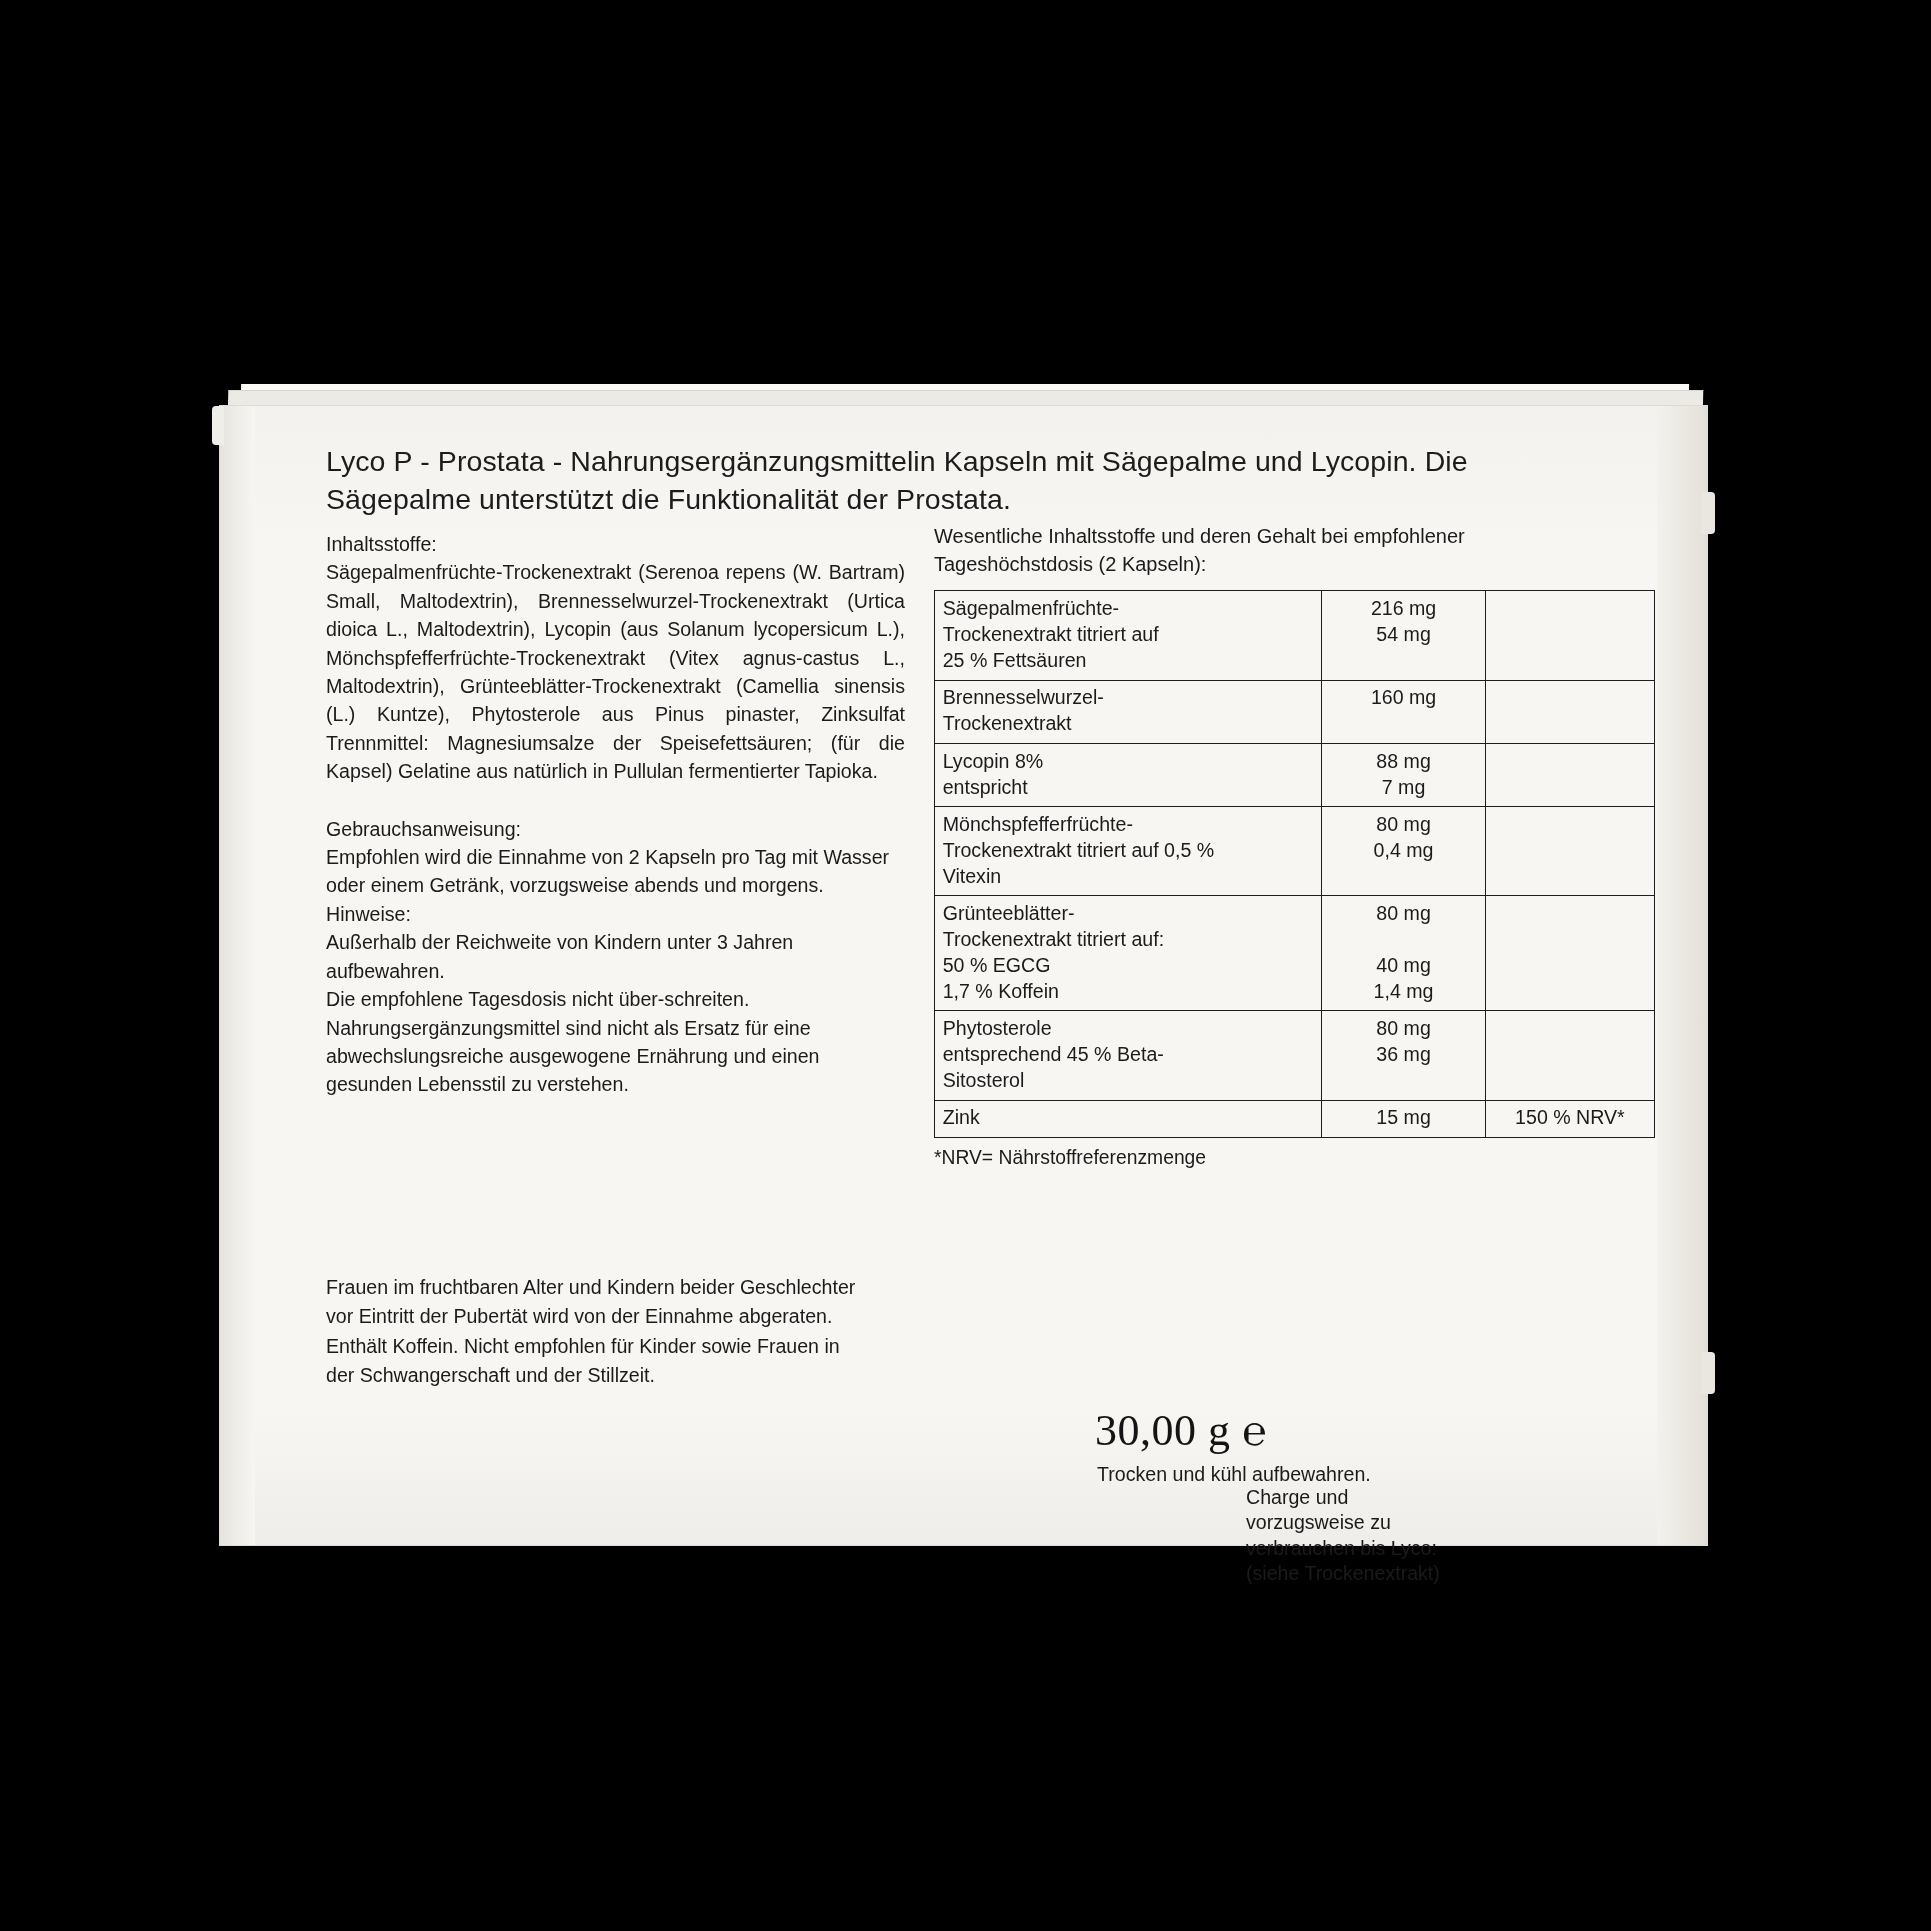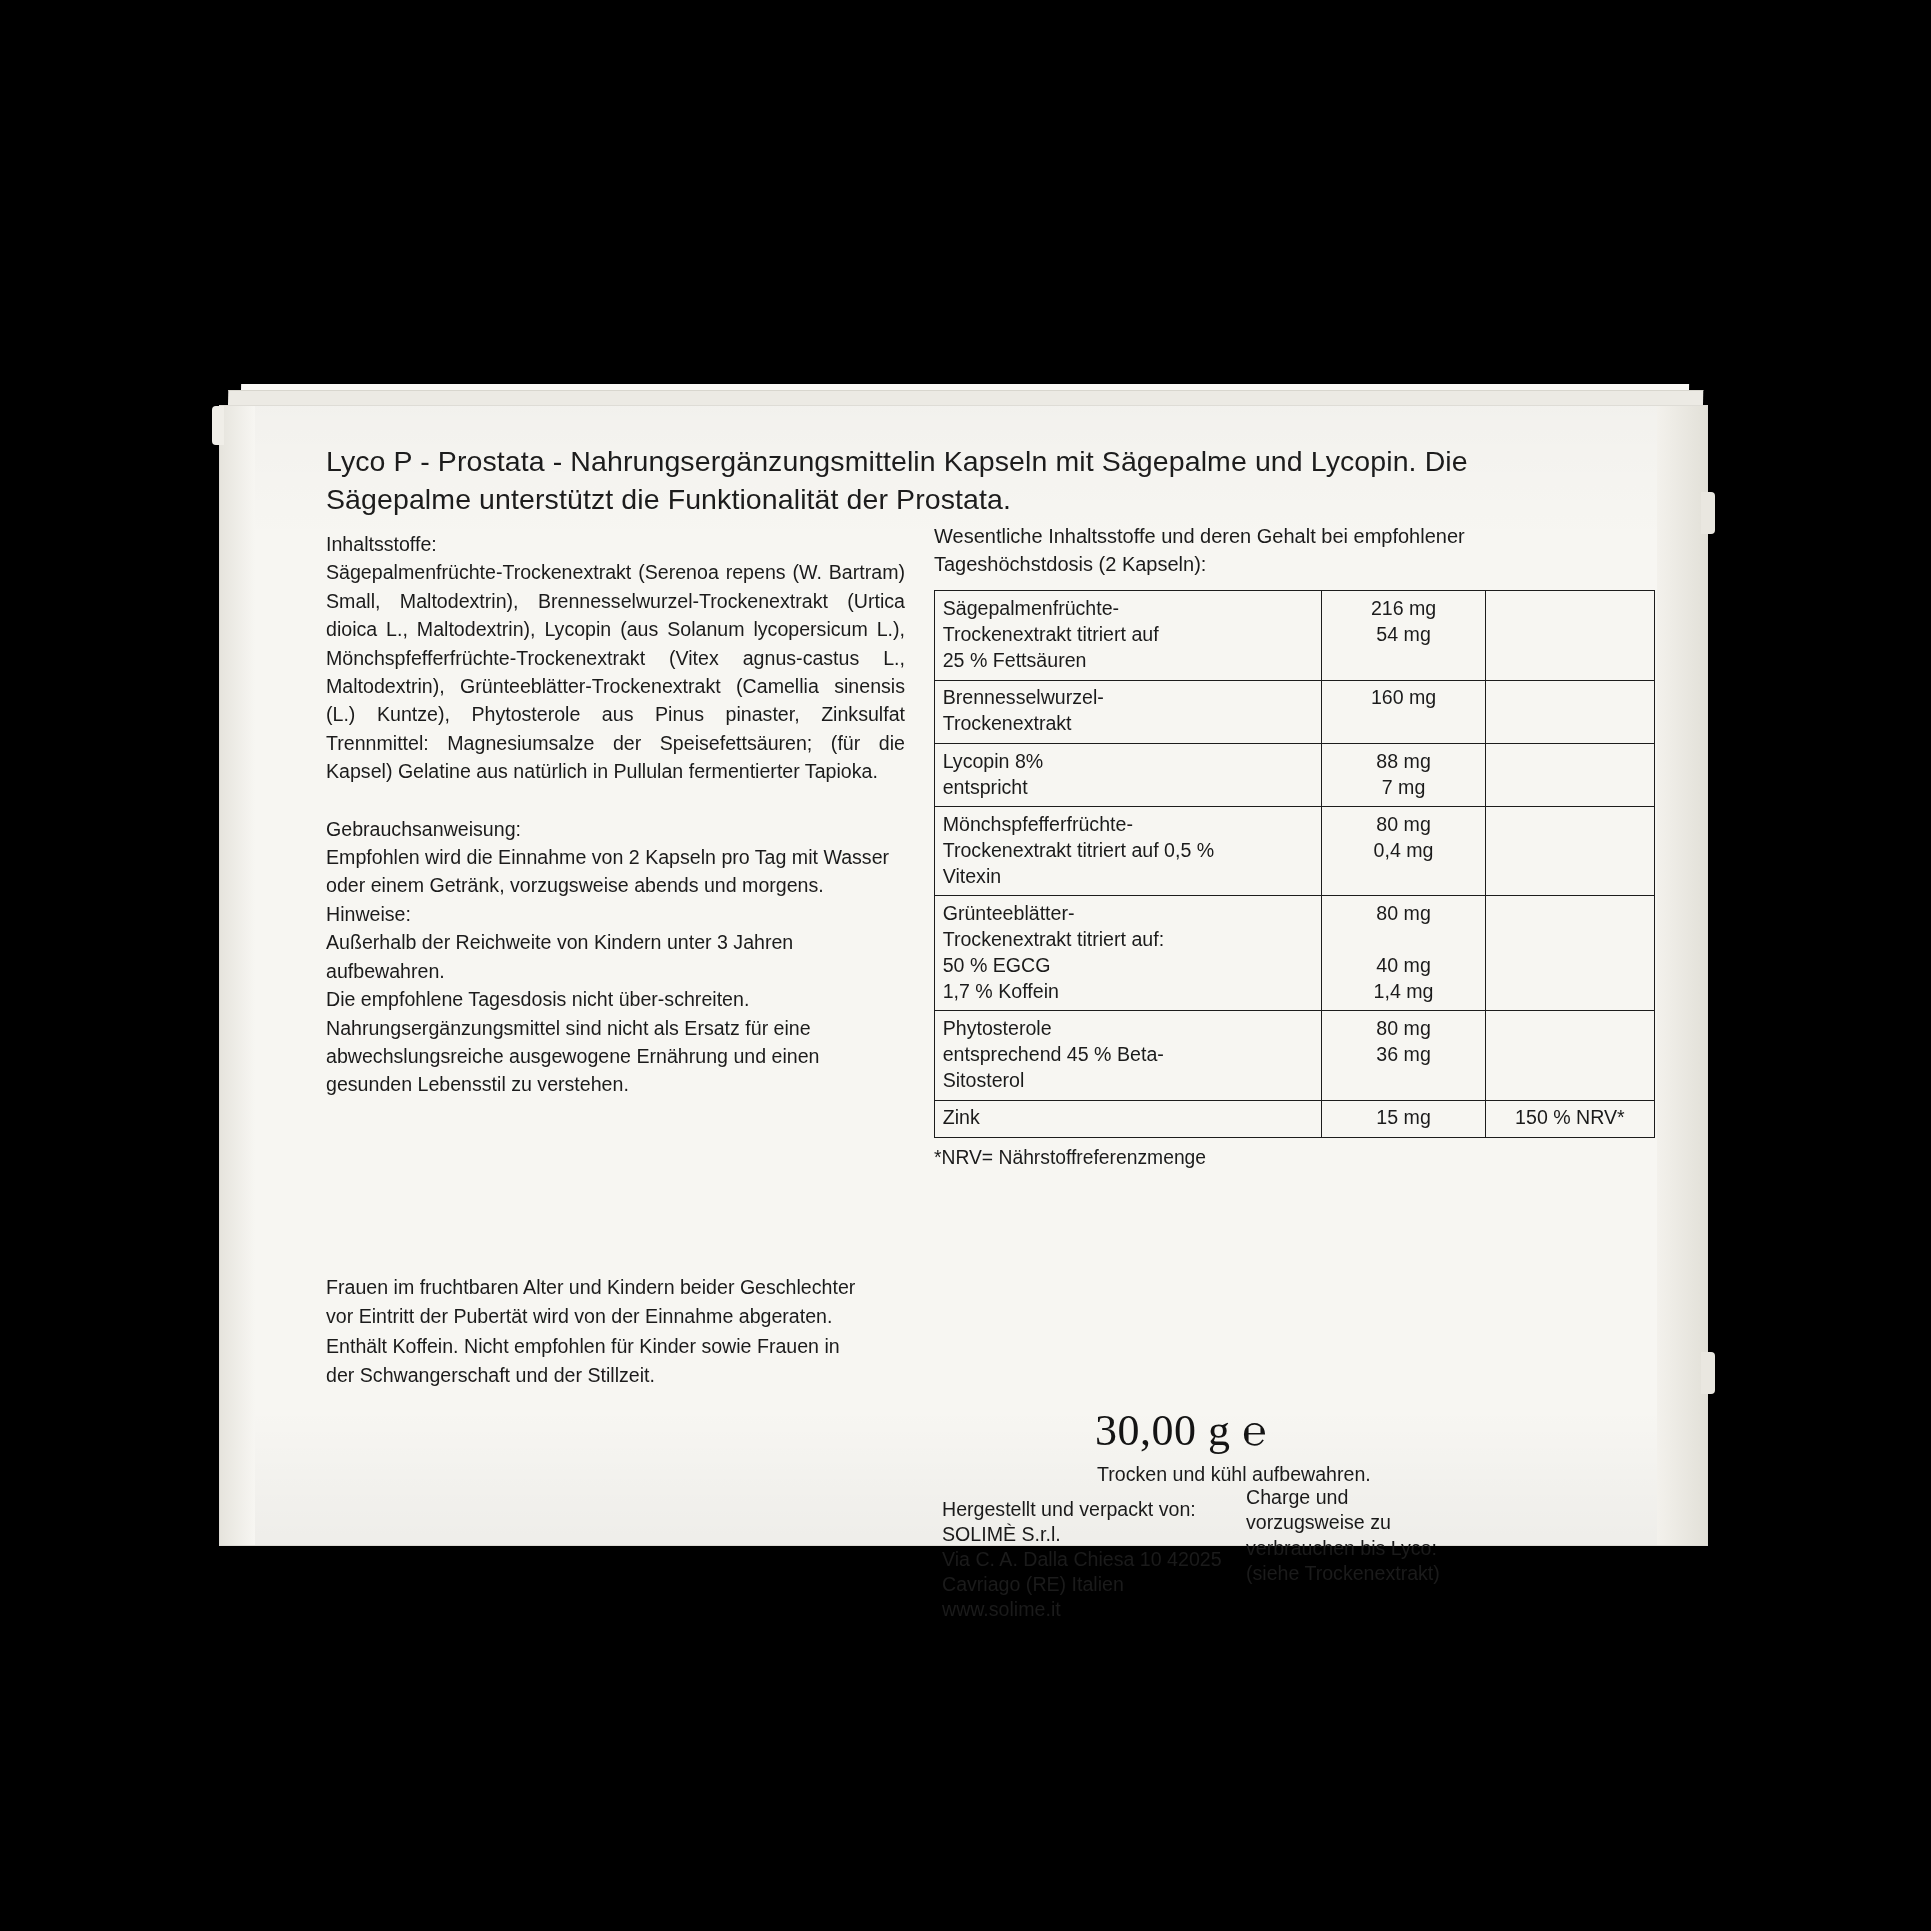--- a/index.html
+++ b/index.html
@@ -320,27 +320,20 @@
       <div class="nrv-note">*NRV= Nährstoffreferenzmenge</div>
     </div>
 
     <div class="weight">
       <span>30,00 g</span>
       <span class="e">℮</span>
     </div>
 
     <div class="storage">Trocken und kühl aufbewahren.</div>
 
-    <div class="maker">
-      <span>Hergestellt und verpackt von:</span>
-      <span>SOLIMÈ S.r.l.</span>
-      <span>Via C. A. Dalla Chiesa 10 42025</span>
-      <span>Cavriago (RE) Italien</span>
-      <span>www.solime.it</span>
-    </div>
 
     <div class="charge">
       <span>Charge und</span>
       <span>vorzugsweise zu</span>
       <span>verbrauchen bis Lyco:</span>
       <span>(siehe Trockenextrakt)</span>
     </div>
 
   </div>
 </div>

